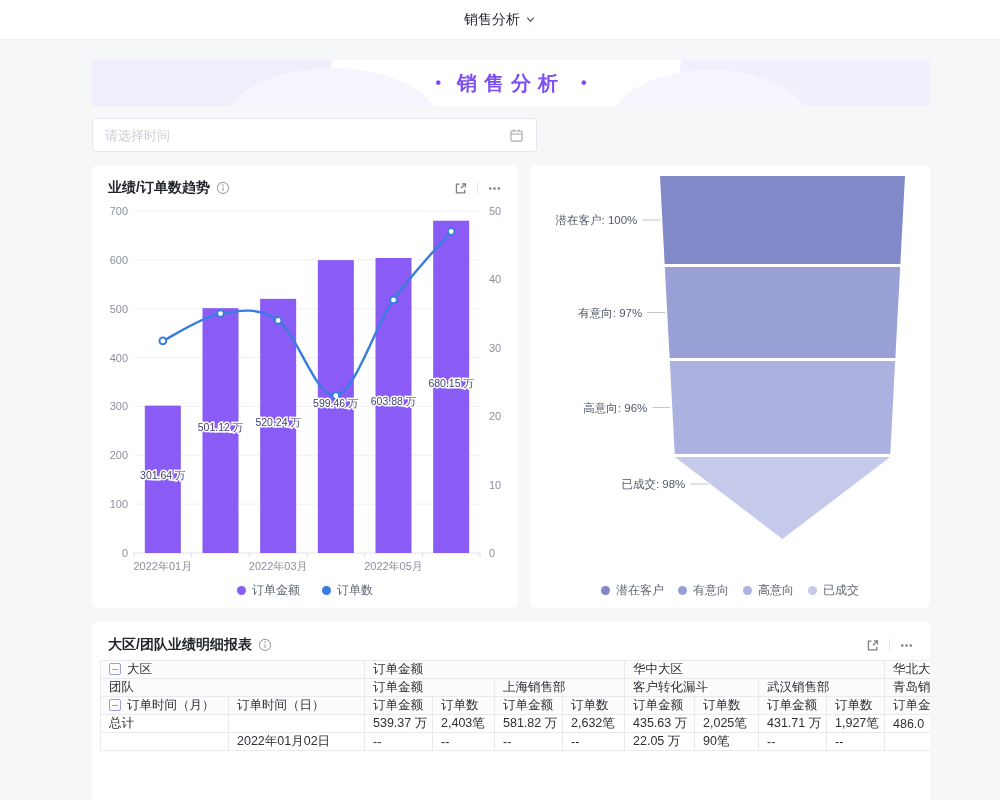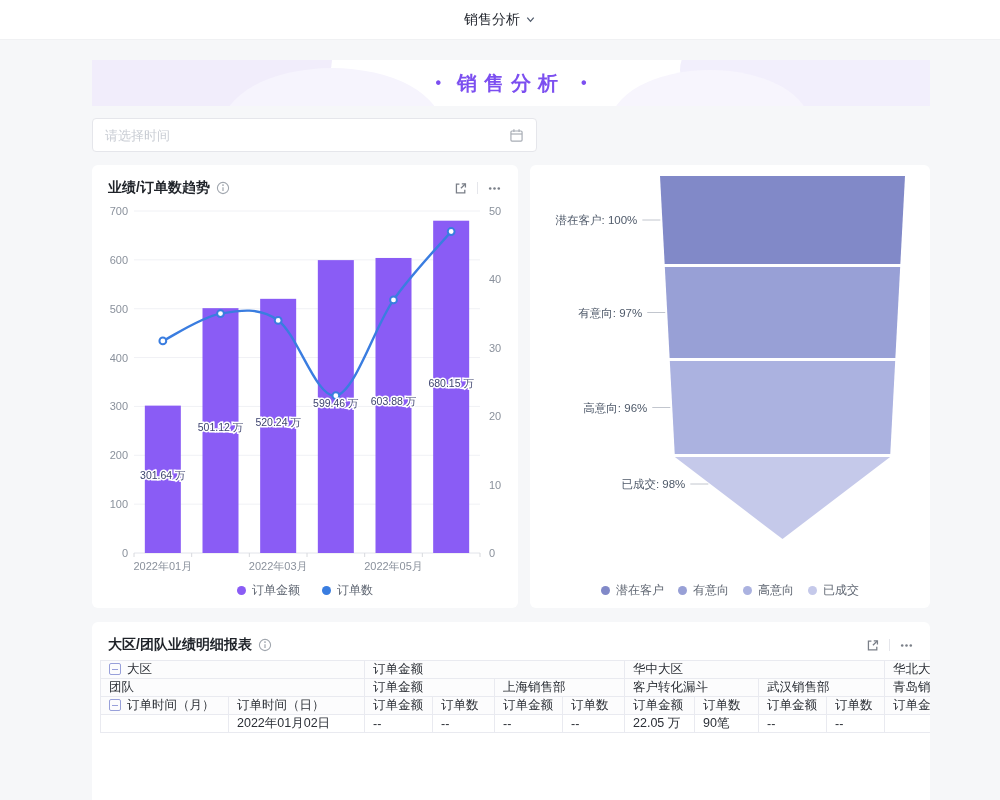--- a/index.html
+++ b/index.html
@@ -295,20 +295,33 @@
               <th><span>订单数</span></th>
               <th><span>订单金额</span></th>
               <th><span>订单数</span></th>
               <th><span>订单金额</span></th>
               <th><span>订单数</span></th>
               <th><span>订单金额</span></th>
             </tr>
           </thead>
         <tbody id="pivot-body">
             <tr>
+              <td>总计</td>
+              <td></td>
+              <td>539.37 万</td>
+              <td>2,403笔</td>
+              <td>581.82 万</td>
+              <td>2,632笔</td>
+              <td>435.63 万</td>
+              <td>2,025笔</td>
+              <td>431.71 万</td>
+              <td>1,927笔</td>
+              <td>486.0</td>
+            </tr>
+            <tr>
               <td></td>
               <td>2022年01月02日</td>
               <td>--</td>
               <td>--</td>
               <td>--</td>
               <td>--</td>
               <td>22.05 万</td>
               <td>90笔</td>
               <td>--</td>
               <td>--</td>

